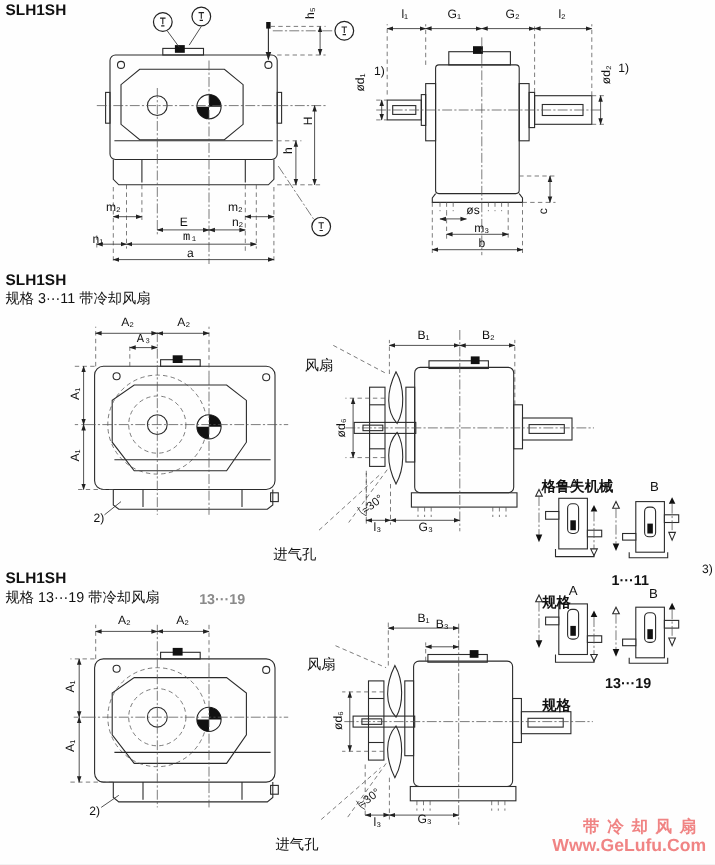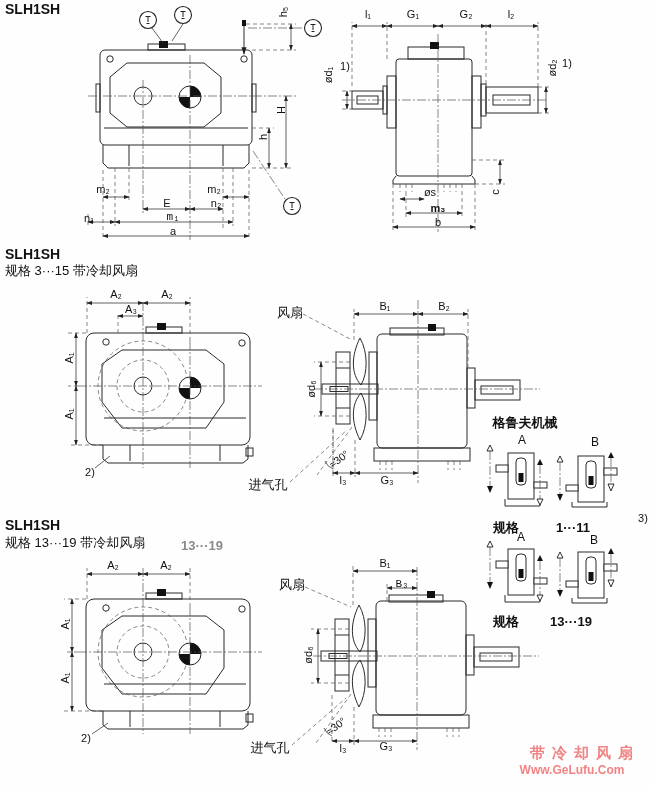--- a/index.html
+++ b/index.html
@@ -11,27 +11,27 @@
   .d{stroke:#3a3a3a;fill:none;stroke-width:.8;}
   .cl{stroke:#555;fill:none;stroke-width:.7;stroke-dasharray:9 2 2 2;}
   .hd{stroke:#555;fill:none;stroke-width:.7;stroke-dasharray:4 3;}
   .blk{fill:#111;stroke:none;}
   .lbl{position:absolute;font-size:11px;color:#111;white-space:nowrap;line-height:1;
        transform:translate(-50%,-50%);}
   .rot{transform:translate(-50%,-50%) rotate(-90deg);}
   .a40{transform:translate(-50%,-50%) rotate(-38deg);font-size:10.5px;}
   .title{font-weight:bold;font-size:14px;transform:none;}
   .sub{font-size:13px;transform:none;}
-  .cjk{font-size:13px;}
+  .cjk{font-size:13px;margin-top:20px;}
   .bold{font-weight:bold;}
   .ghost{color:#8a8a8a;}
   .arrlab{font-size:12px;}
   .wm1{font-family:"Liberation Serif","DejaVu Serif",serif;font-weight:bold;font-size:15px;
        color:#f08484;letter-spacing:7px;}
-  .wm2{font-weight:bold;font-size:12px;color:#f08484;}
+  .wm2{font-weight:bold;font-size:16px;color:#f08484;}
 </style>
 </head>
 <body>
 
 <div id="canvas">
 
 <svg width="650" height="786" viewBox="0 0 650 786">
 <defs>
   <marker id="ar" viewBox="0 0 10 10" refX="9" refY="5" markerWidth="7.5" markerHeight="7.5" orient="auto-start-reverse">
     <path d="M0,1.6 L10,5 L0,8.4 Z" fill="#222"></path>
@@ -286,29 +286,29 @@
 <span class="lbl" style="left:173px;top:231px;">a</span>
 <span class="lbl" style="left:368px;top:14px;">l₁</span>
 <span class="lbl" style="left:413px;top:14px;">G₁</span>
 <span class="lbl" style="left:466px;top:14px;">G₂</span>
 <span class="lbl" style="left:511px;top:14px;">l₂</span>
 <span class="lbl rot" style="left:328px;top:75px;">ød₁</span>
 <span class="lbl" style="left:345px;top:66px;">1)</span>
 <span class="lbl rot" style="left:552px;top:68px;">ød₂</span>
 <span class="lbl" style="left:567px;top:63px;">1)</span>
 <span class="lbl" style="left:430px;top:192px;">øs</span>
-<span class="lbl" style="left:438px;top:208px;font-weight:bold;">m₃</span>
+<span class="lbl" style="left:438px;top:208px;">m₃</span>
 <span class="lbl" style="left:438px;top:222px;">b</span>
 <span class="lbl rot" style="left:495px;top:192px;">c</span>
 
 <span class="lbl title" style="left:5px;top:247px;">SLH1SH</span>
-<span class="lbl sub" style="left:5px;top:264px;">规格 3···15 带冷却风扇</span>
+<span class="lbl sub" style="left:5px;top:264px;">规格 3···11 带冷却风扇</span>
 <span class="lbl" style="left:116px;top:294px;">A₂</span>
 <span class="lbl" style="left:167px;top:294px;">A₂</span>
-<span class="lbl" style="left:131px;top:309px;">A₃</span>
+<span class="lbl" style="left:131px;top:309px;font-family:Liberation Mono, monospace;">A₃</span>
 <span class="lbl rot" style="left:69px;top:358px;">A₁</span>
 <span class="lbl rot" style="left:69px;top:414px;">A₁</span>
 <span class="lbl" style="left:90px;top:472px;">2)</span>
 <span class="lbl cjk" style="left:290px;top:312px;">风扇</span>
 <span class="lbl cjk" style="left:268px;top:484px;">进气孔</span>
 <span class="lbl" style="left:385px;top:306px;">B₁</span>
 <span class="lbl" style="left:444px;top:306px;">B₂</span>
 <span class="lbl rot" style="left:311px;top:389px;">ød₆</span>
 <span class="lbl a40" style="left:339px;top:459px;">≈30°</span>
 <span class="lbl" style="left:343px;top:480px;">l₃</span>
@@ -329,21 +329,21 @@
 <span class="lbl sub" style="left:5px;top:536px;">规格 13···19 带冷却风扇</span>
 <span class="lbl ghost bold" style="left:202px;top:545px;font-size:13px;">13···19</span>
 <span class="lbl" style="left:113px;top:565px;">A₂</span>
 <span class="lbl" style="left:166px;top:565px;">A₂</span>
 <span class="lbl rot" style="left:65px;top:624px;">A₁</span>
 <span class="lbl rot" style="left:65px;top:678px;">A₁</span>
 <span class="lbl" style="left:86px;top:738px;">2)</span>
 <span class="lbl cjk" style="left:292px;top:584px;">风扇</span>
 <span class="lbl cjk" style="left:270px;top:747px;">进气孔</span>
 <span class="lbl" style="left:385px;top:563px;">B₁</span>
-<span class="lbl" style="left:402px;top:584px;font-family:Liberation Mono, monospace;">B₃</span>
+<span class="lbl" style="left:402px;top:568px;">B₃</span>
 <span class="lbl rot" style="left:308px;top:655px;">ød₆</span>
 <span class="lbl a40" style="left:336px;top:726px;">≈30°</span>
 <span class="lbl" style="left:343px;top:748px;">l₃</span>
 <span class="lbl" style="left:386px;top:746px;">G₃</span>
 
 <span class="lbl wm1" style="left:585px;top:753px;">带冷却风扇</span>
 <span class="lbl wm2" style="left:572px;top:770px;">Www.GeLufu.Com</span>
 
 </div>
 

